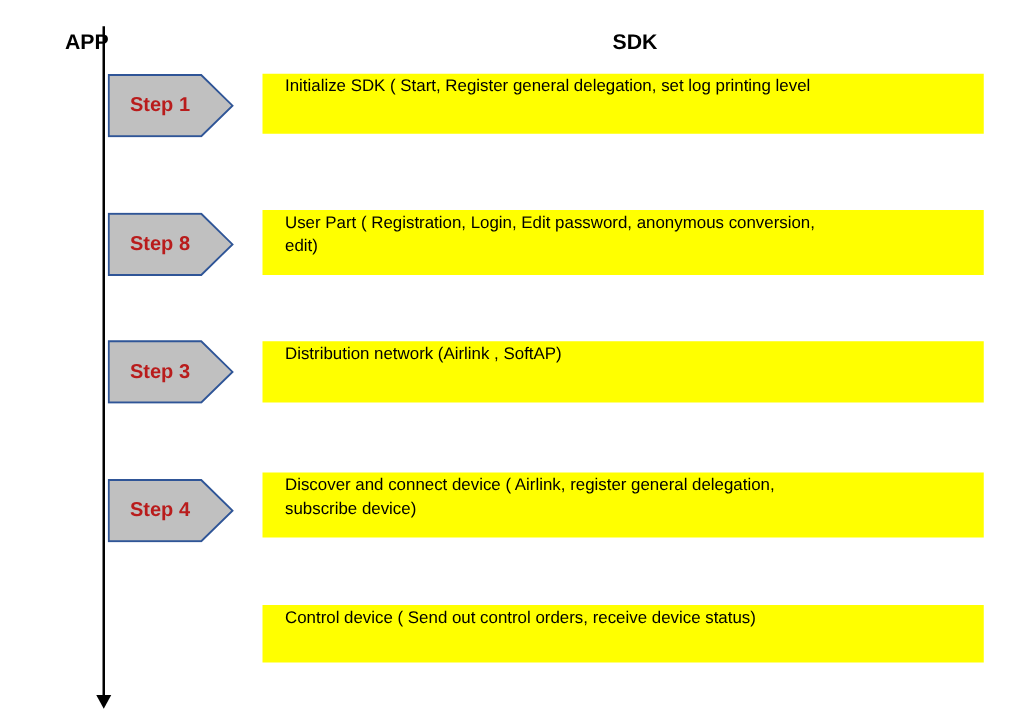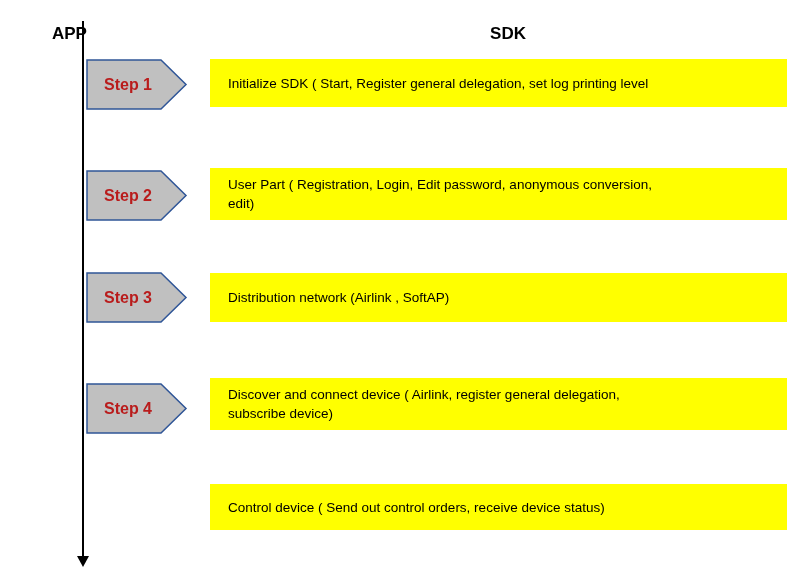--- a/index.html
+++ b/index.html
@@ -60,21 +60,21 @@
     font-weight: bold;
     font-size: 16px;
     color: #b91c1c;
   }
   .ybox {
     position: absolute;
     left: 210px;
     width: 577px;
     background: #FFFF00;
     display: flex;
-    align-items: center;
+    align-items: flex-start;
     box-sizing: border-box;
     padding-left: 18px;
     padding-right: 14px;
   }
   .ybox .desc {
     font-size: 13.5px;
     line-height: 19px;
     color: #000000;
     white-space: pre-line;
   }
@@ -97,21 +97,21 @@
     <span class="step-label">Step 1</span>
   </div>
   <div class="ybox" style="top:59px;height:48px">
     <span class="desc">Initialize SDK ( Start, Register general delegation, set log printing level</span>
   </div>
 
   <div class="chevron" style="top:170px">
     <svg width="102" height="51" viewBox="0 0 102 51">
       <polygon points="1,1 75,1 100,25.5 75,50 1,50" fill="#C0C0C0" stroke="#2F5597" stroke-width="1.5"></polygon>
     </svg>
-    <span class="step-label">Step 2</span>
+    <span class="step-label">Step 8</span>
   </div>
   <div class="ybox" style="top:168px;height:52px">
     <span class="desc">User Part ( Registration, Login, Edit password, anonymous conversion,
 edit)</span>
   </div>
 
   <div class="chevron" style="top:272px">
     <svg width="102" height="51" viewBox="0 0 102 51">
       <polygon points="1,1 75,1 100,25.5 75,50 1,50" fill="#C0C0C0" stroke="#2F5597" stroke-width="1.5"></polygon>
     </svg>

